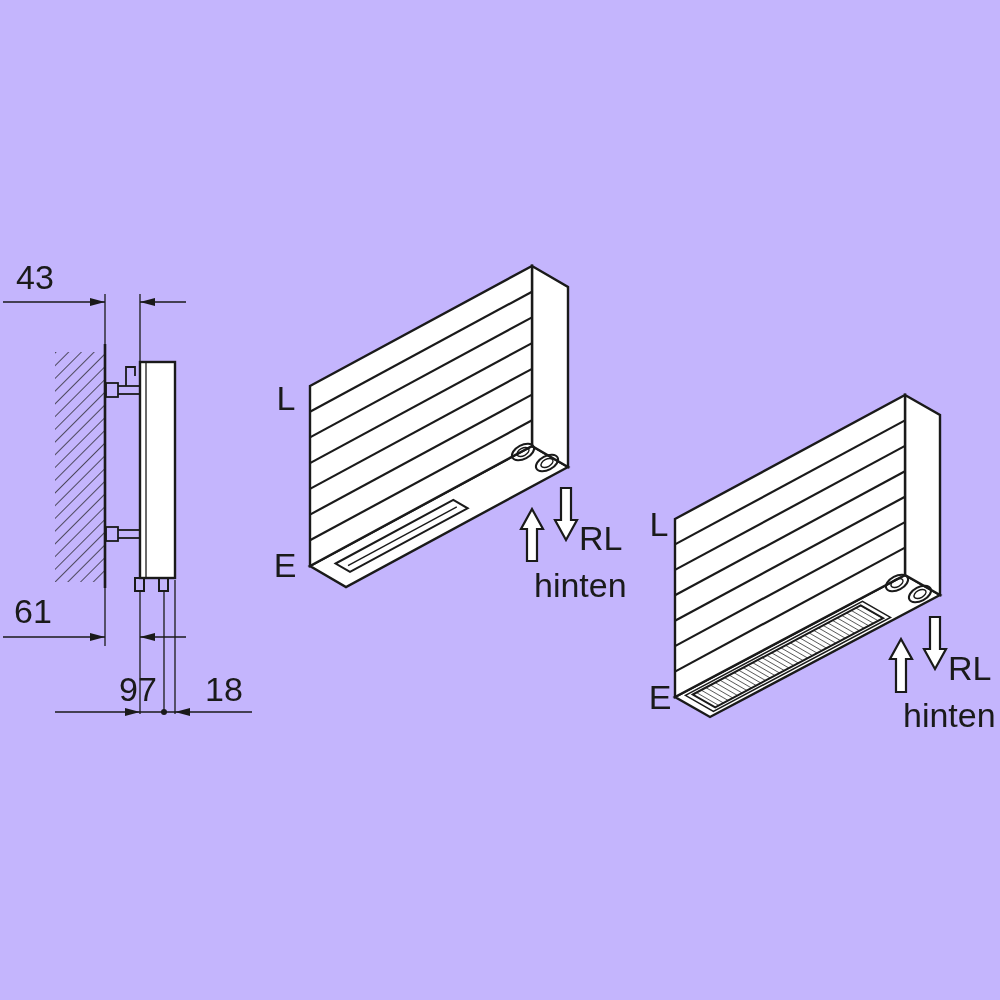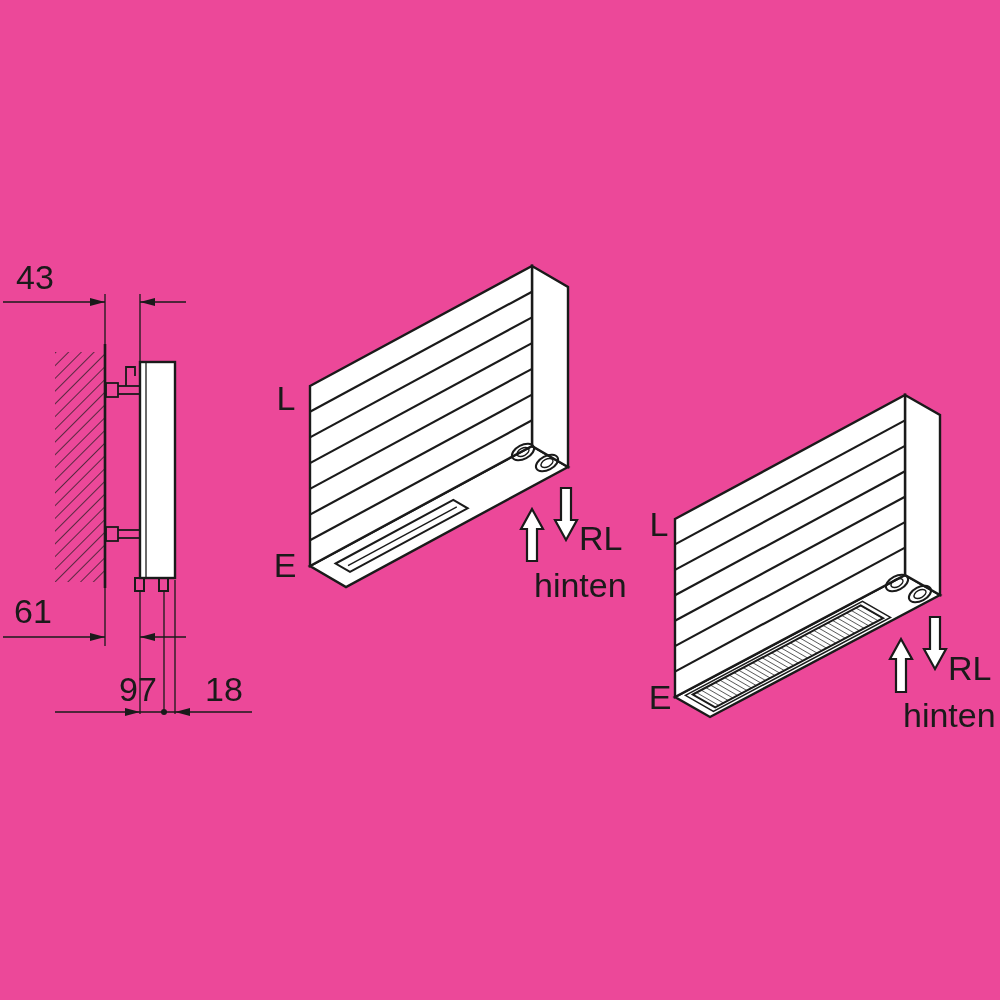--- a/index.html
+++ b/index.html
@@ -2,21 +2,21 @@
 <html><head>
 <meta charset="utf-8">
 <style>
   html,body{margin:0;padding:0;}
   body{
     width:1000px;height:1000px;
     background:#ffffff;
     font-family:"Liberation Sans", sans-serif;
     overflow:hidden;
   }
-  .stage{position:relative;width:1000px;height:1000px;background:#ec4899;text-align:right;}
+  .stage{position:relative;width:1000px;height:1000px;background:#c4b5fd;text-align:right;}
   svg{position:absolute;left:0;top:0;}
   text{
     font-family:"Liberation Sans", sans-serif;
     font-size:34px;
     fill:#1a1a1a;
   }
 </style>
 </head>
 <body>
 

